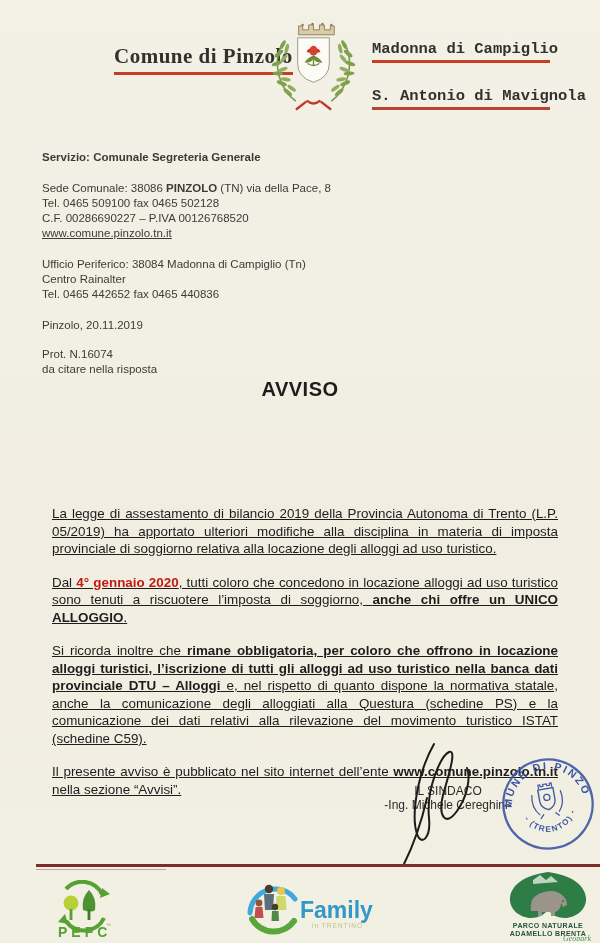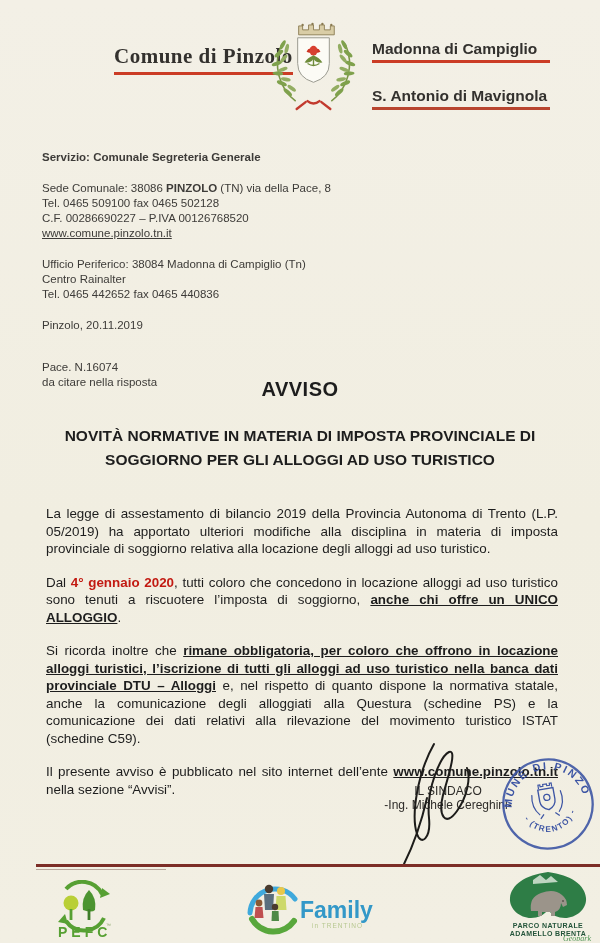--- a/index.html
+++ b/index.html
@@ -15,21 +15,21 @@
 
   
   .comune-title{
     position:absolute;left:114px;top:44px;
     font-size:21px;font-weight:700;color:#33312e;letter-spacing:.5px;
     border-bottom:3px solid #cb3c25;padding-bottom:3px;
   }
   .crest{position:absolute;left:256px;top:18px;width:114px;height:94px;}
   .localities{position:absolute;left:372px;top:40px;width:178px;}
   .loc-line{
-    font-family:Liberation Sans, sans-serif;
+    font-family:Liberation Mono, monospace;
     font-size:15.5px;font-weight:700;color:#33312e;
     border-bottom:3px solid #cb3c25;padding-bottom:2px;margin-bottom:5px;
     white-space:nowrap;
   }
   .loc-line:last-child{border-bottom-color:#b8452f;margin-top:24px;}
 
   
   .contact{position:absolute;left:42px;top:150px;width:330px;
     font-size:11.5px;line-height:15px;color:#3d3b38;}
   .contact .grp{margin-bottom:16px;}
@@ -44,21 +44,21 @@
     text-align:center;font-size:20px;font-weight:700;color:#1d1d1d;letter-spacing:.5px;
   }
   .avviso-heading{
     position:absolute;left:30px;top:424px;width:540px;
     text-align:center;font-size:15.5px;font-weight:700;color:#1d1d1d;line-height:24px;
   }
   .body-text{
     position:absolute;left:42px;top:505px;width:516px;
     font-size:13.4px;line-height:17.5px;color:#1d1d1d;text-align:justify;
   }
-  .body-text p{margin:0 0 16px 4px;}
+  .body-text p{margin:0 0 16px 10px;text-decoration:underline;}
   .red{color:#c21a12;font-weight:700;}
   .bu{font-weight:700;text-decoration:underline;}
   .body-text a{color:#1d1d1d;font-weight:700;text-decoration:underline;}
 
   
   .sig-block{
     position:absolute;left:368px;top:784px;width:160px;
     text-align:center;font-size:12px;line-height:14px;color:#2e2c29;
   }
   .sig-scribble{position:absolute;left:384px;top:740px;width:106px;height:126px;}
@@ -143,35 +143,31 @@
       <div><span>Sede Comunale: 38086 </span><span class="b">PINZOLO</span><span> (TN) via della Pace, 8</span></div>
       <div>Tel. 0465 509100 fax 0465 502128</div>
       <div>C.F. 00286690227 – P.IVA 00126768520</div>
       <div><a href="#">www.comune.pinzolo.tn.it</a></div>
     </div>
     <div class="grp">
       <div>Ufficio Periferico: 38084 Madonna di Campiglio (Tn)</div>
       <div>Centro Rainalter</div>
       <div>Tel. 0465 442652 fax 0465 440836</div>
     </div>
-    <div class="grp" style="margin-bottom:27px;">
+    <div class="grp" style="margin-bottom:14px;">
       <div>Pinzolo, 20.11.2019</div>
     </div>
     <div class="grp prot-row">
-      <div><span>Pace. N.</span><span class="prot-num">16074</span></div>
+      <div><span>Prot. N.</span><span class="prot-num">16074</span></div>
       <div>da citare nella risposta</div>
     </div>
   </div>
 
   <div class="avviso-title">AVVISO</div>
 
-  <div class="avviso-heading">
-    <div>NOVITÀ NORMATIVE IN MATERIA DI IMPOSTA PROVINCIALE DI</div>
-    <div>SOGGIORNO PER GLI ALLOGGI AD USO TURISTICO</div>
-  </div>
 
   <div class="body-text">
     <p>La legge di assestamento di bilancio 2019 della Provincia Autonoma di Trento (L.P. 05/2019) ha apportato ulteriori modifiche alla disciplina in materia di imposta provinciale di soggiorno relativa alla locazione  degli alloggi ad uso turistico.</p>
     <p><span>Dal </span><span class="red">4° gennaio 2020</span><span>, tutti coloro che concedono in locazione alloggi ad uso turistico sono tenuti a riscuotere l’imposta di soggiorno, </span><span class="bu">anche chi offre un UNICO ALLOGGIO</span><span>.</span></p>
     <p><span>Si ricorda inoltre che </span><span class="bu">rimane obbligatoria, per coloro che offrono in locazione alloggi turistici, l’iscrizione di tutti gli alloggi ad uso turistico nella banca dati provinciale DTU – Alloggi</span><span> e, nel rispetto di quanto dispone la normativa statale, anche la comunicazione degli alloggiati alla Questura (schedine PS) e la comunicazione dei dati relativi alla rilevazione del movimento turistico ISTAT (schedine C59).</span></p>
     <p><span>Il presente avviso è pubblicato nel sito internet dell’ente </span><a href="#">www.comune.pinzolo.tn.it</a><span> nella sezione “Avvisi”.</span></p>
   </div>
 
   <div class="sig-block">
     <div>IL SINDACO</div>

